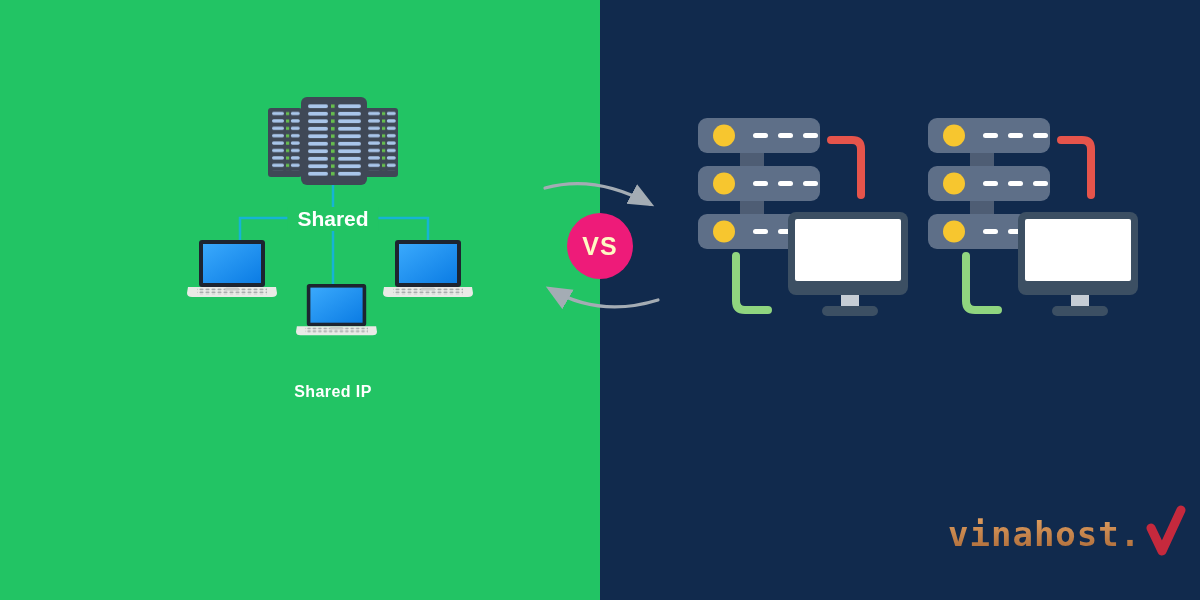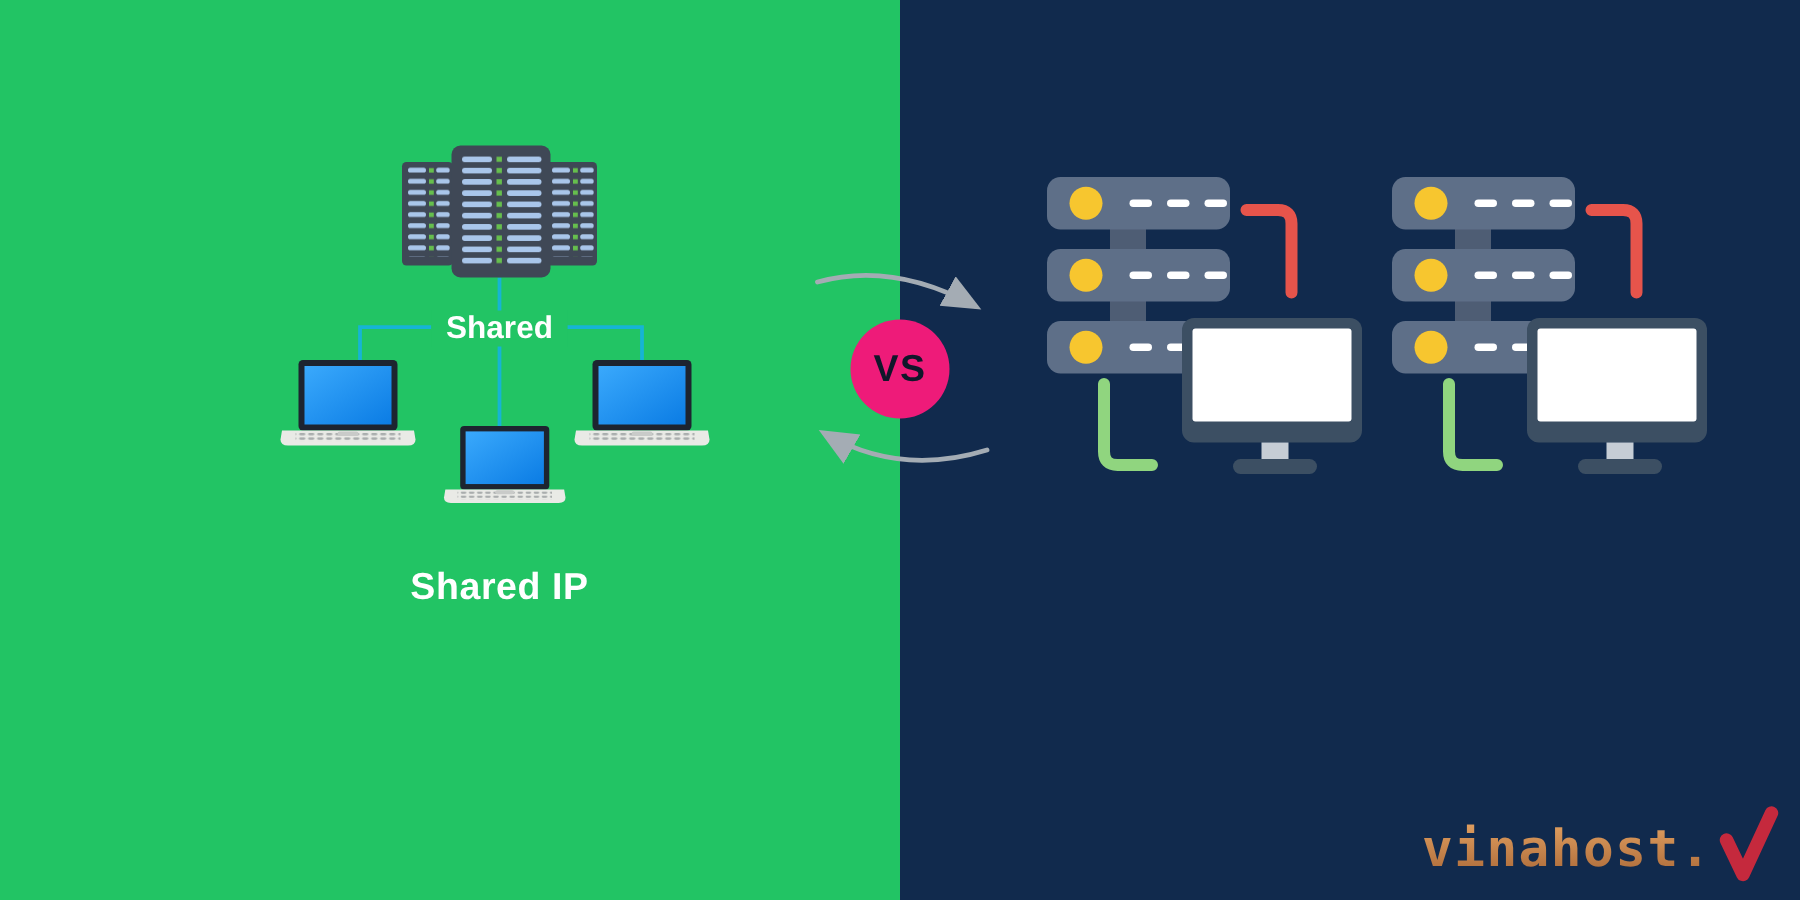--- a/index.html
+++ b/index.html
@@ -28,29 +28,29 @@
   .s-red{stroke:var(--red_line);stroke-width:8;fill:none;stroke-linecap:round;}
   .s-green{stroke:var(--green_line);stroke-width:8;fill:none;stroke-linecap:round;}
   .s-teal{stroke:var(--teal_line);stroke-width:2.5;fill:none;}
   .s-arrow{stroke:var(--arrow_gray);stroke-width:3.2;fill:none;stroke-linecap:round;}
   .f-arrow{fill:var(--arrow_gray);}
   .f-check{stroke:var(--logo_check);stroke-width:9;fill:none;stroke-linecap:round;stroke-linejoin:round;}
 
   .label{position:absolute;color:#ffffff;font-weight:700;white-space:nowrap;}
   .connector-label{left:333px;top:219px;transform:translate(-50%,-50%);
     font-size:21px;background:var(--green_bg);padding:0 10px;}
-  .heading{font-size:25px;letter-spacing:.4px;transform:translate(-50%,-50%);}
+  .heading{font-size:16px;letter-spacing:.4px;transform:translate(-50%,-50%);}
   .heading.shared{left:333px;top:392px;}
   .heading.dedicated{left:921px;top:392px;}
 
   .vs-badge{position:absolute;left:567px;top:213px;width:66px;height:66px;border-radius:50%;
     background:var(--vs_pink);display:flex;align-items:center;justify-content:center;
-    color:#0f172a;font-weight:700;font-size:25px;letter-spacing:1px;}
+    color:#fef9c3;font-weight:700;font-size:25px;letter-spacing:1px;}
 
-  .logo{position:absolute;left:948px;top:508px;display:flex;align-items:flex-start;margin-top:32px;}
+  .logo{position:absolute;left:948px;top:508px;display:flex;align-items:flex-start;}
   .logo-text{font-family:"DejaVu Sans Mono",monospace;font-weight:700;font-size:34px;
     letter-spacing:1px;line-height:52px;
     background:linear-gradient(180deg,var(--logo_top) 20%,var(--logo_bottom) 90%);
     -webkit-background-clip:text;background-clip:text;color:transparent;
     -webkit-text-fill-color:transparent;}
   .logo-check{margin-left:2px;margin-top:-6px;}
 </style>
 </head>
 <body>
 

